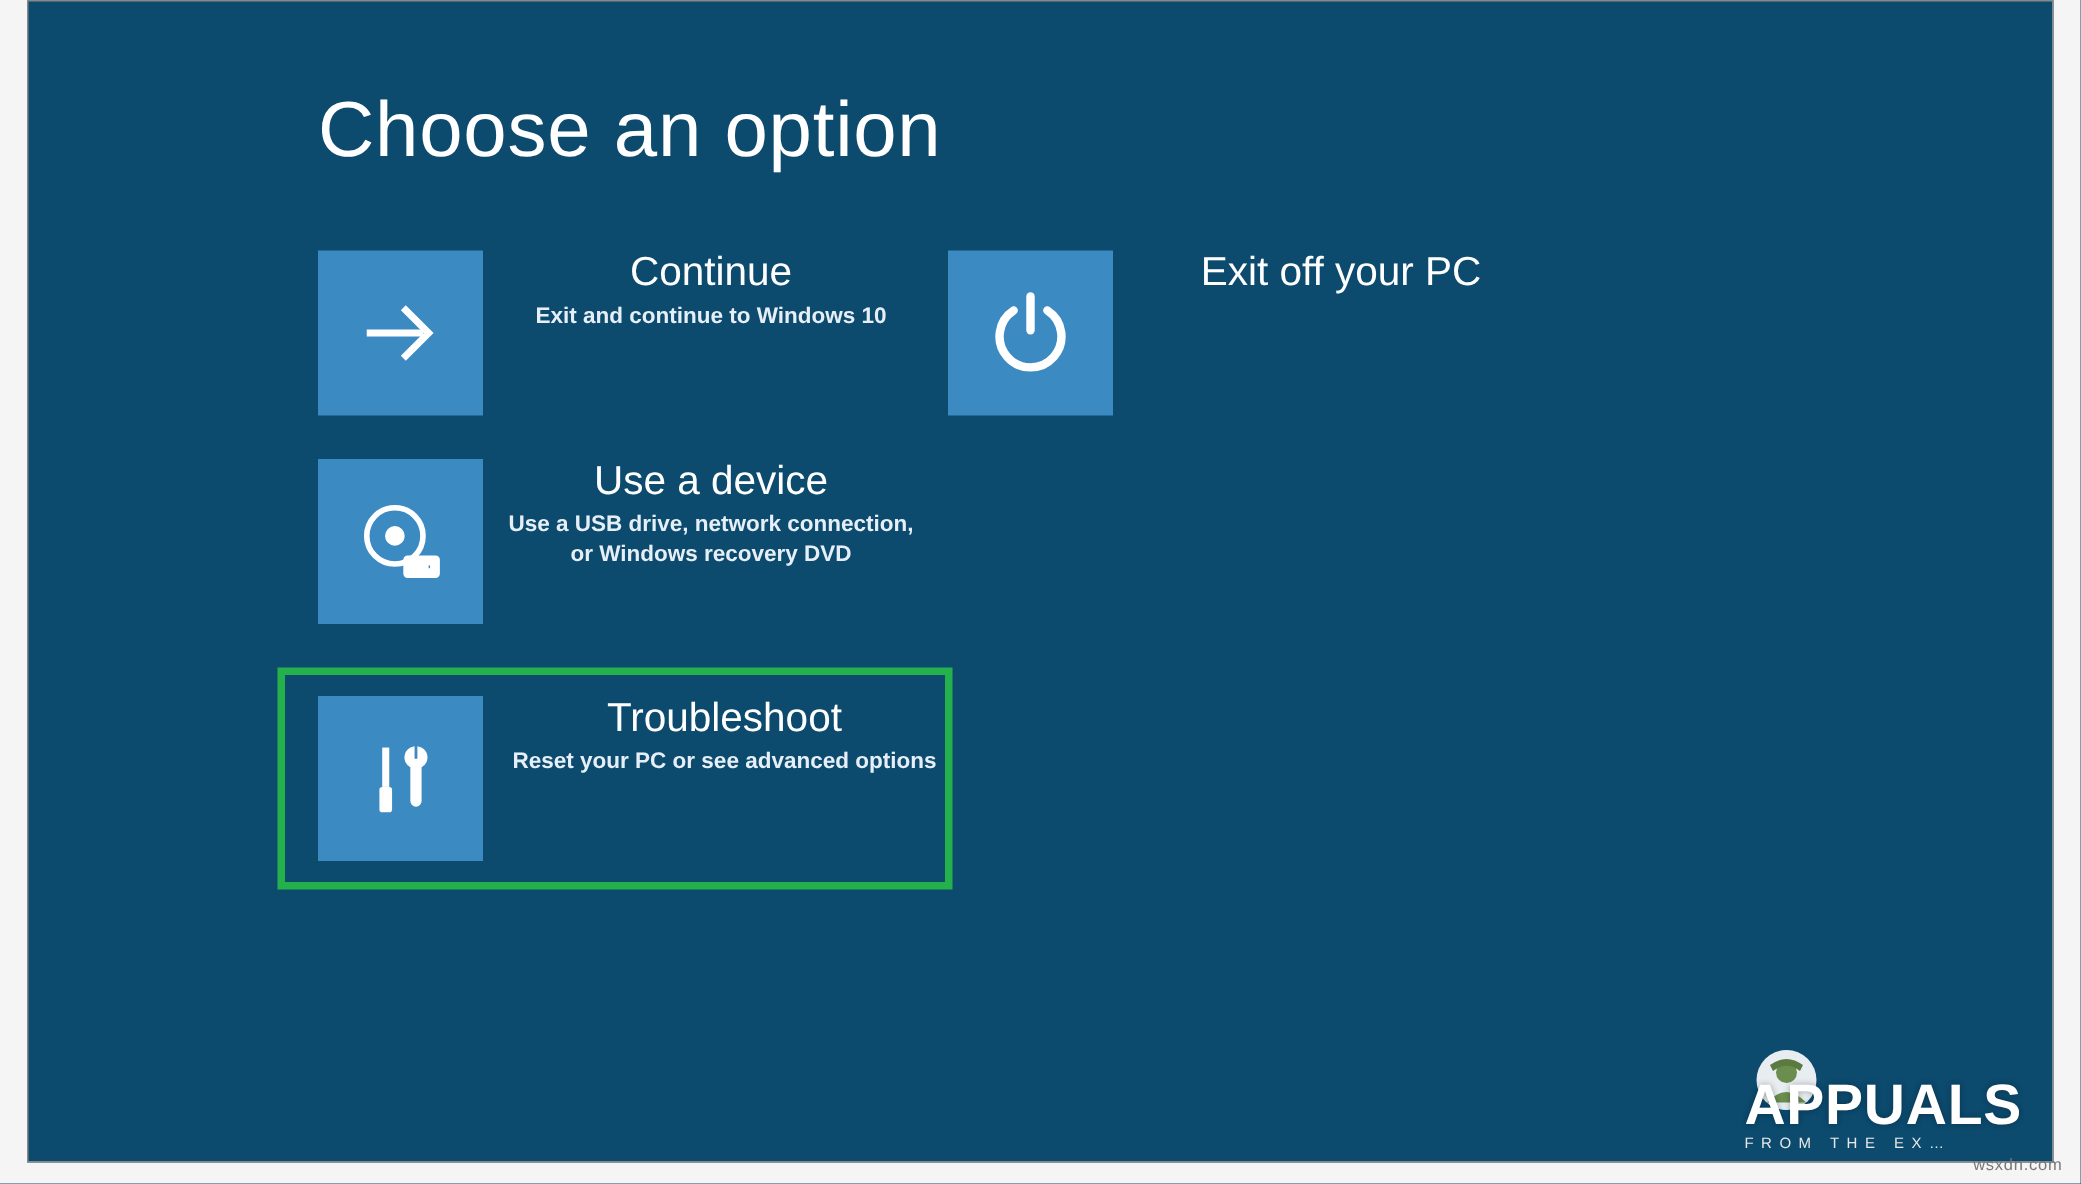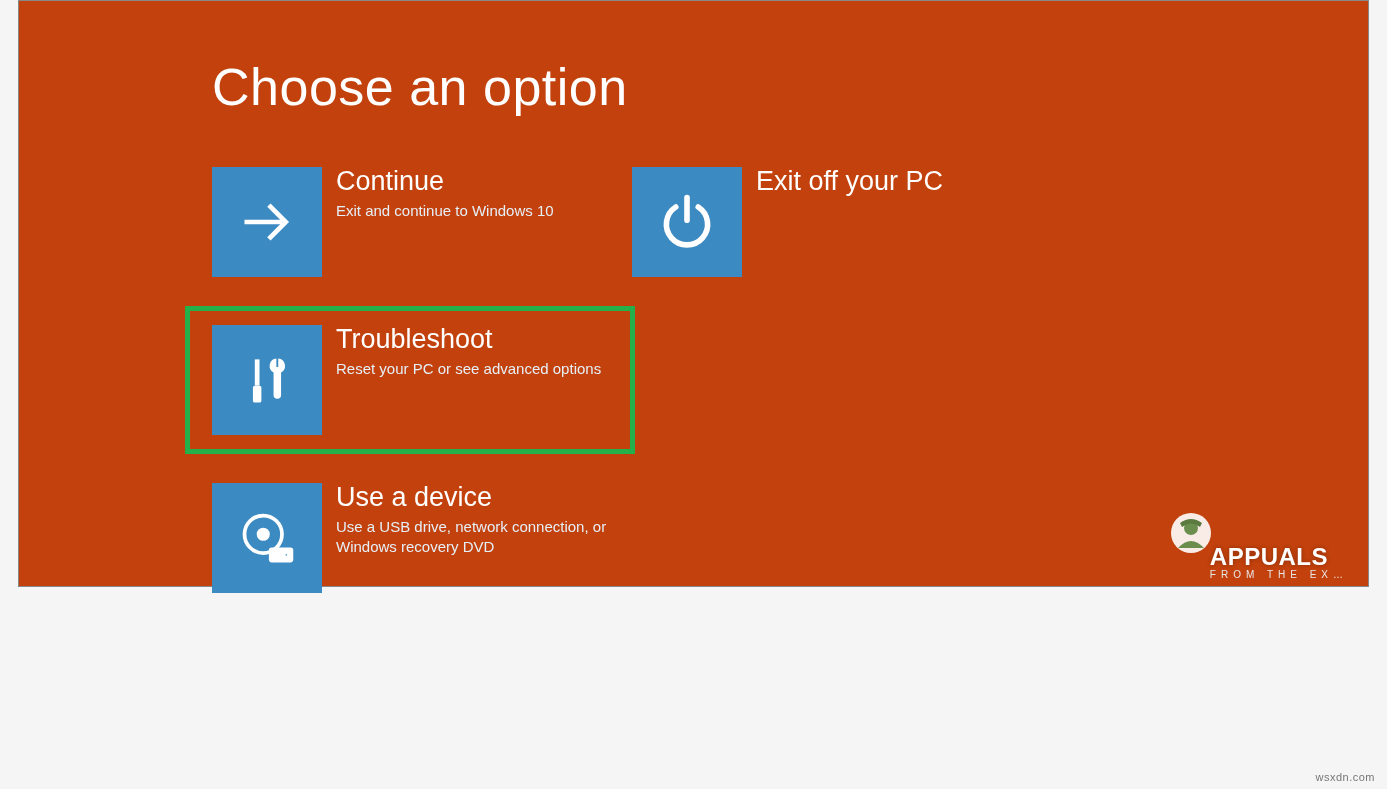--- a/index.html
+++ b/index.html
@@ -13,41 +13,42 @@
       background: #f5f5f5;
       font-family: "Segoe UI Light", "Segoe UI", Arial, sans-serif;
       position: relative;
       overflow: hidden;
     }
     .frame {
       position: absolute;
       left: 18px;
       top: 0;
       width: 1351px;
-      height: 587px;
-      background: #c2410c;
+      height: 775px;
+      background: #0c4a6e;
       border: 1px solid #888;
     }
     .title {
       position: absolute;
       left: 193px;
       top: 56px;
       color: #ffffff;
       font-size: 52px;
       font-weight: 300;
       letter-spacing: 0.5px;
     }
     .options {
       position: absolute;
       left: 193px;
       top: 166px;
     }
     .col {
       position: absolute;
       width: 410px;
+      text-align: center;
     }
     .col.left { left: 0; }
     .col.right { left: 420px; }
     .tile {
       display: flex;
       align-items: flex-start;
       cursor: pointer;
       padding: 0;
       width: 400px;
       margin-bottom: 29px;
@@ -78,21 +79,21 @@
       flex: 1;
     }
     .tile-title {
       font-size: 27px;
       font-weight: 300;
       margin-bottom: 4px;
       line-height: 1.1;
     }
     .tile-desc {
       font-size: 15px;
-      font-weight: 400;
+      font-weight: 700;
       color: #e6eff7;
       line-height: 1.35;
     }
     .watermark {
       position: absolute;
       right: 12px;
       bottom: 6px;
       font-size: 11px;
       color: #777;
       letter-spacing: 0.5px;
@@ -100,21 +101,21 @@
     }
     .brand {
       position: absolute;
       right: 20px;
       bottom: 6px;
       text-align: left;
       color: #fff;
       font-family: Arial, sans-serif;
     }
     .brand-main {
-      font-size: 24px;
+      font-size: 38px;
       font-weight: 700;
       letter-spacing: 0.5px;
       color: #ffffff;
       position: relative;
       text-shadow: 0 0 4px rgba(0,0,0,0.3);
     }
     .brand-sub {
       font-size: 10px;
       letter-spacing: 5px;
       color: #e8e8e8;
@@ -143,48 +144,48 @@
             <line x1="8" y1="32" x2="48" y2="32"></line>
             <polyline points="34,14 52,32 34,50"></polyline>
           </svg>
         </div>
         <div class="text-block">
           <div class="tile-title">Continue</div>
           <div class="tile-desc">Exit and continue to Windows 10</div>
         </div>
       </div>
 
-      <div class="tile tile-highlight">
-        <div class="icon-box">
-          <svg viewBox="0 0 64 64" fill="#ffffff">
-
-            <rect x="19" y="10" width="5" height="28"></rect>
-            <rect x="17" y="38" width="9" height="18" rx="2"></rect>
-
-            <path d="M42 9 a8 8 0 0 0 -3 15 l0 24 a4 4 0 0 0 8 0 l0 -24 a8 8 0 0 0 -3 -15 l0 9 l-2 0 z"></path>
-          </svg>
-        </div>
-        <div class="text-block">
-          <div class="tile-title">Troubleshoot</div>
-          <div class="tile-desc">Reset your PC or see advanced options</div>
-        </div>
-      </div>
-
       <div class="tile">
         <div class="icon-box">
           <svg viewBox="0 0 64 64" fill="none" stroke="#ffffff" stroke-width="4">
             <circle cx="28" cy="28" r="20"></circle>
             <circle cx="28" cy="28" r="5" fill="#ffffff"></circle>
             <rect x="36" y="44" width="22" height="12" rx="1" fill="#ffffff"></rect>
             <rect x="50" y="47" width="5" height="6" fill="#3c8ac2"></rect>
           </svg>
         </div>
         <div class="text-block">
           <div class="tile-title">Use a device</div>
           <div class="tile-desc">Use a USB drive, network connection, or Windows recovery DVD</div>
+        </div>
+      </div>
+
+      <div class="tile tile-highlight">
+        <div class="icon-box">
+          <svg viewBox="0 0 64 64" fill="#ffffff">
+
+            <rect x="19" y="10" width="5" height="28"></rect>
+            <rect x="17" y="38" width="9" height="18" rx="2"></rect>
+
+            <path d="M42 9 a8 8 0 0 0 -3 15 l0 24 a4 4 0 0 0 8 0 l0 -24 a8 8 0 0 0 -3 -15 l0 9 l-2 0 z"></path>
+          </svg>
+        </div>
+        <div class="text-block">
+          <div class="tile-title">Troubleshoot</div>
+          <div class="tile-desc">Reset your PC or see advanced options</div>
         </div>
       </div>
 
     </div>
 
     <div class="col right">
 
       <div class="tile">
         <div class="icon-box">
           <svg viewBox="0 0 64 64" fill="none" stroke="#ffffff" stroke-width="6" stroke-linecap="round">

